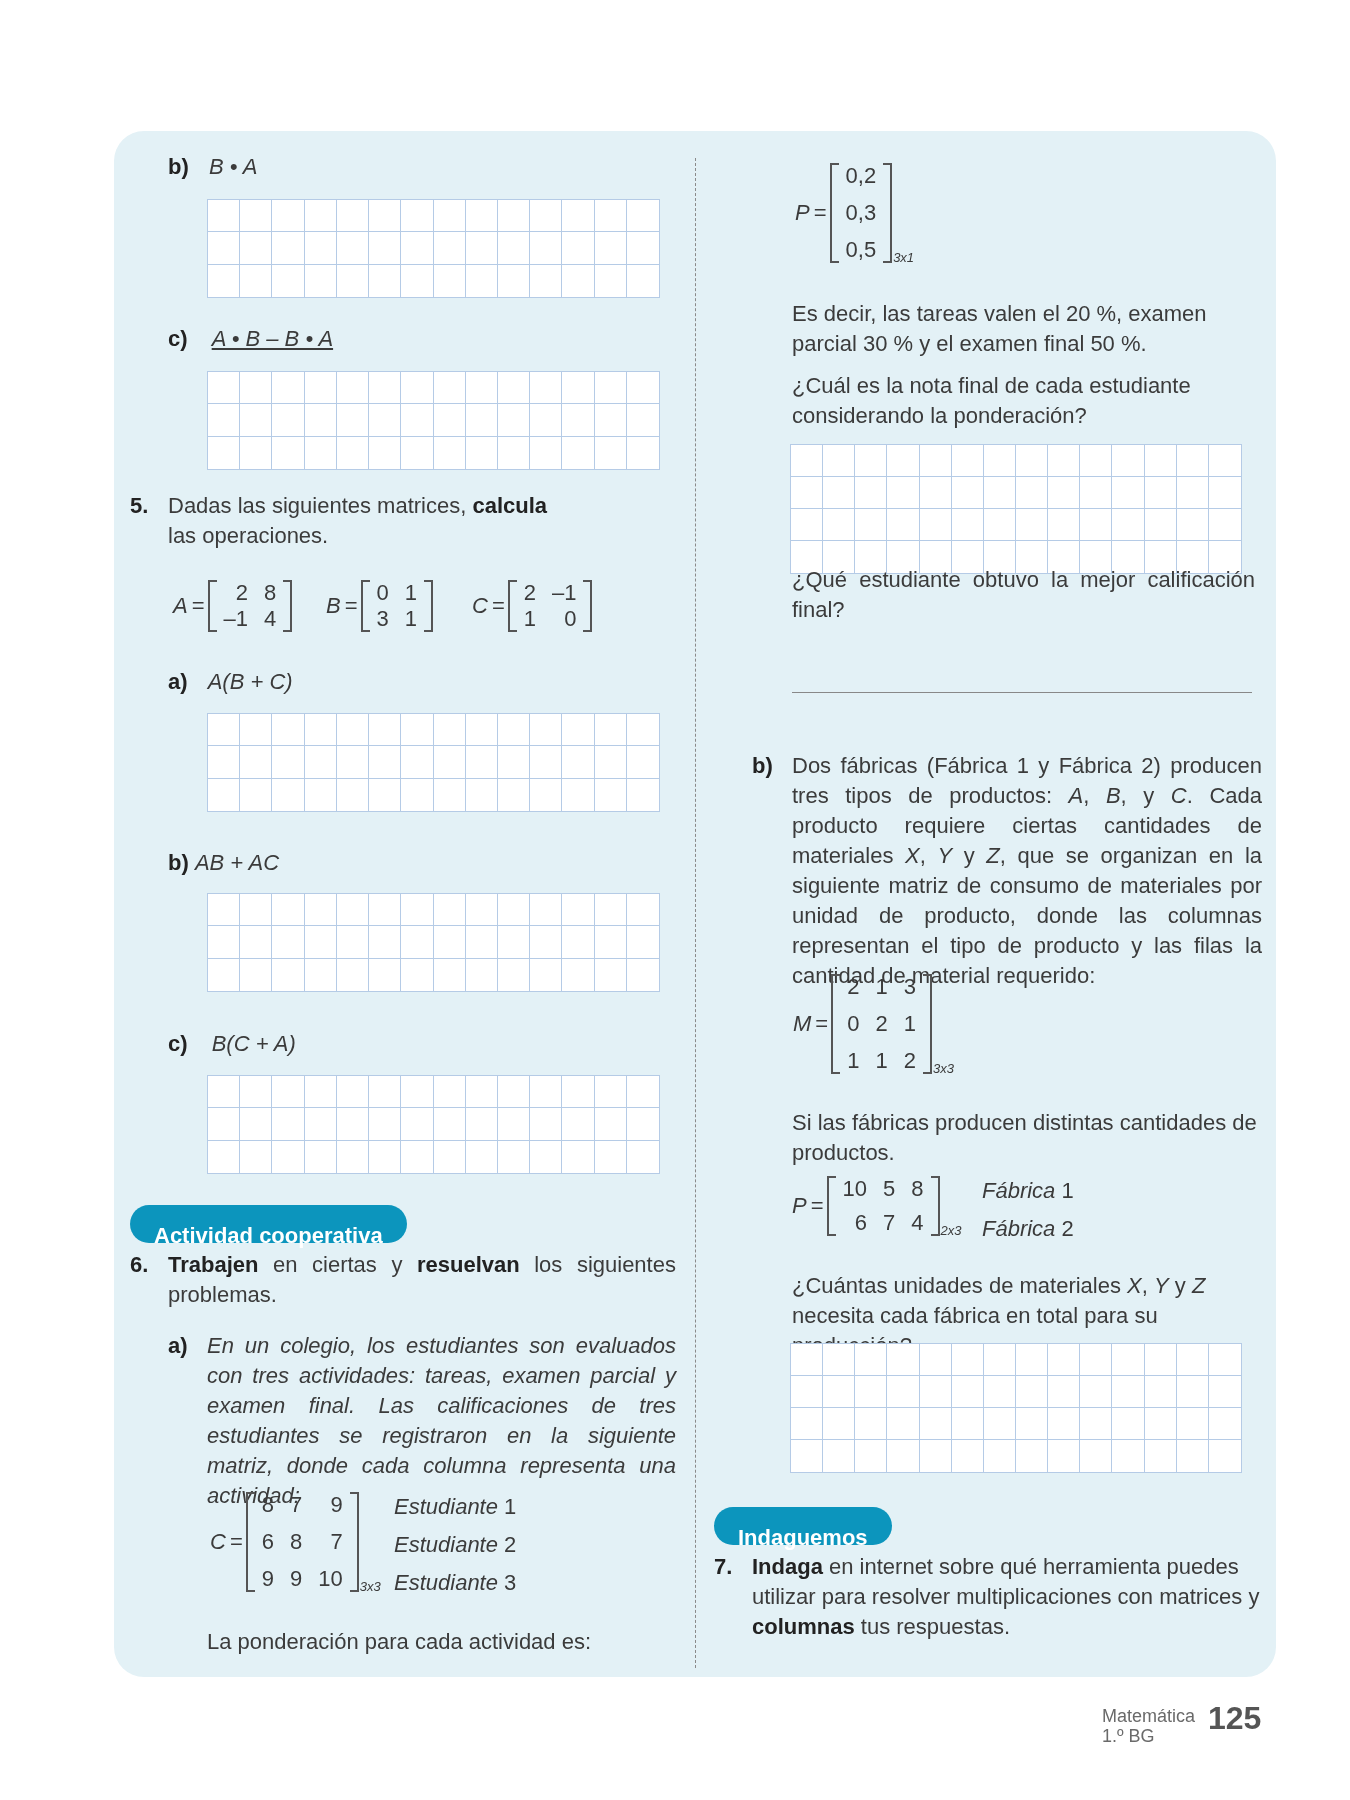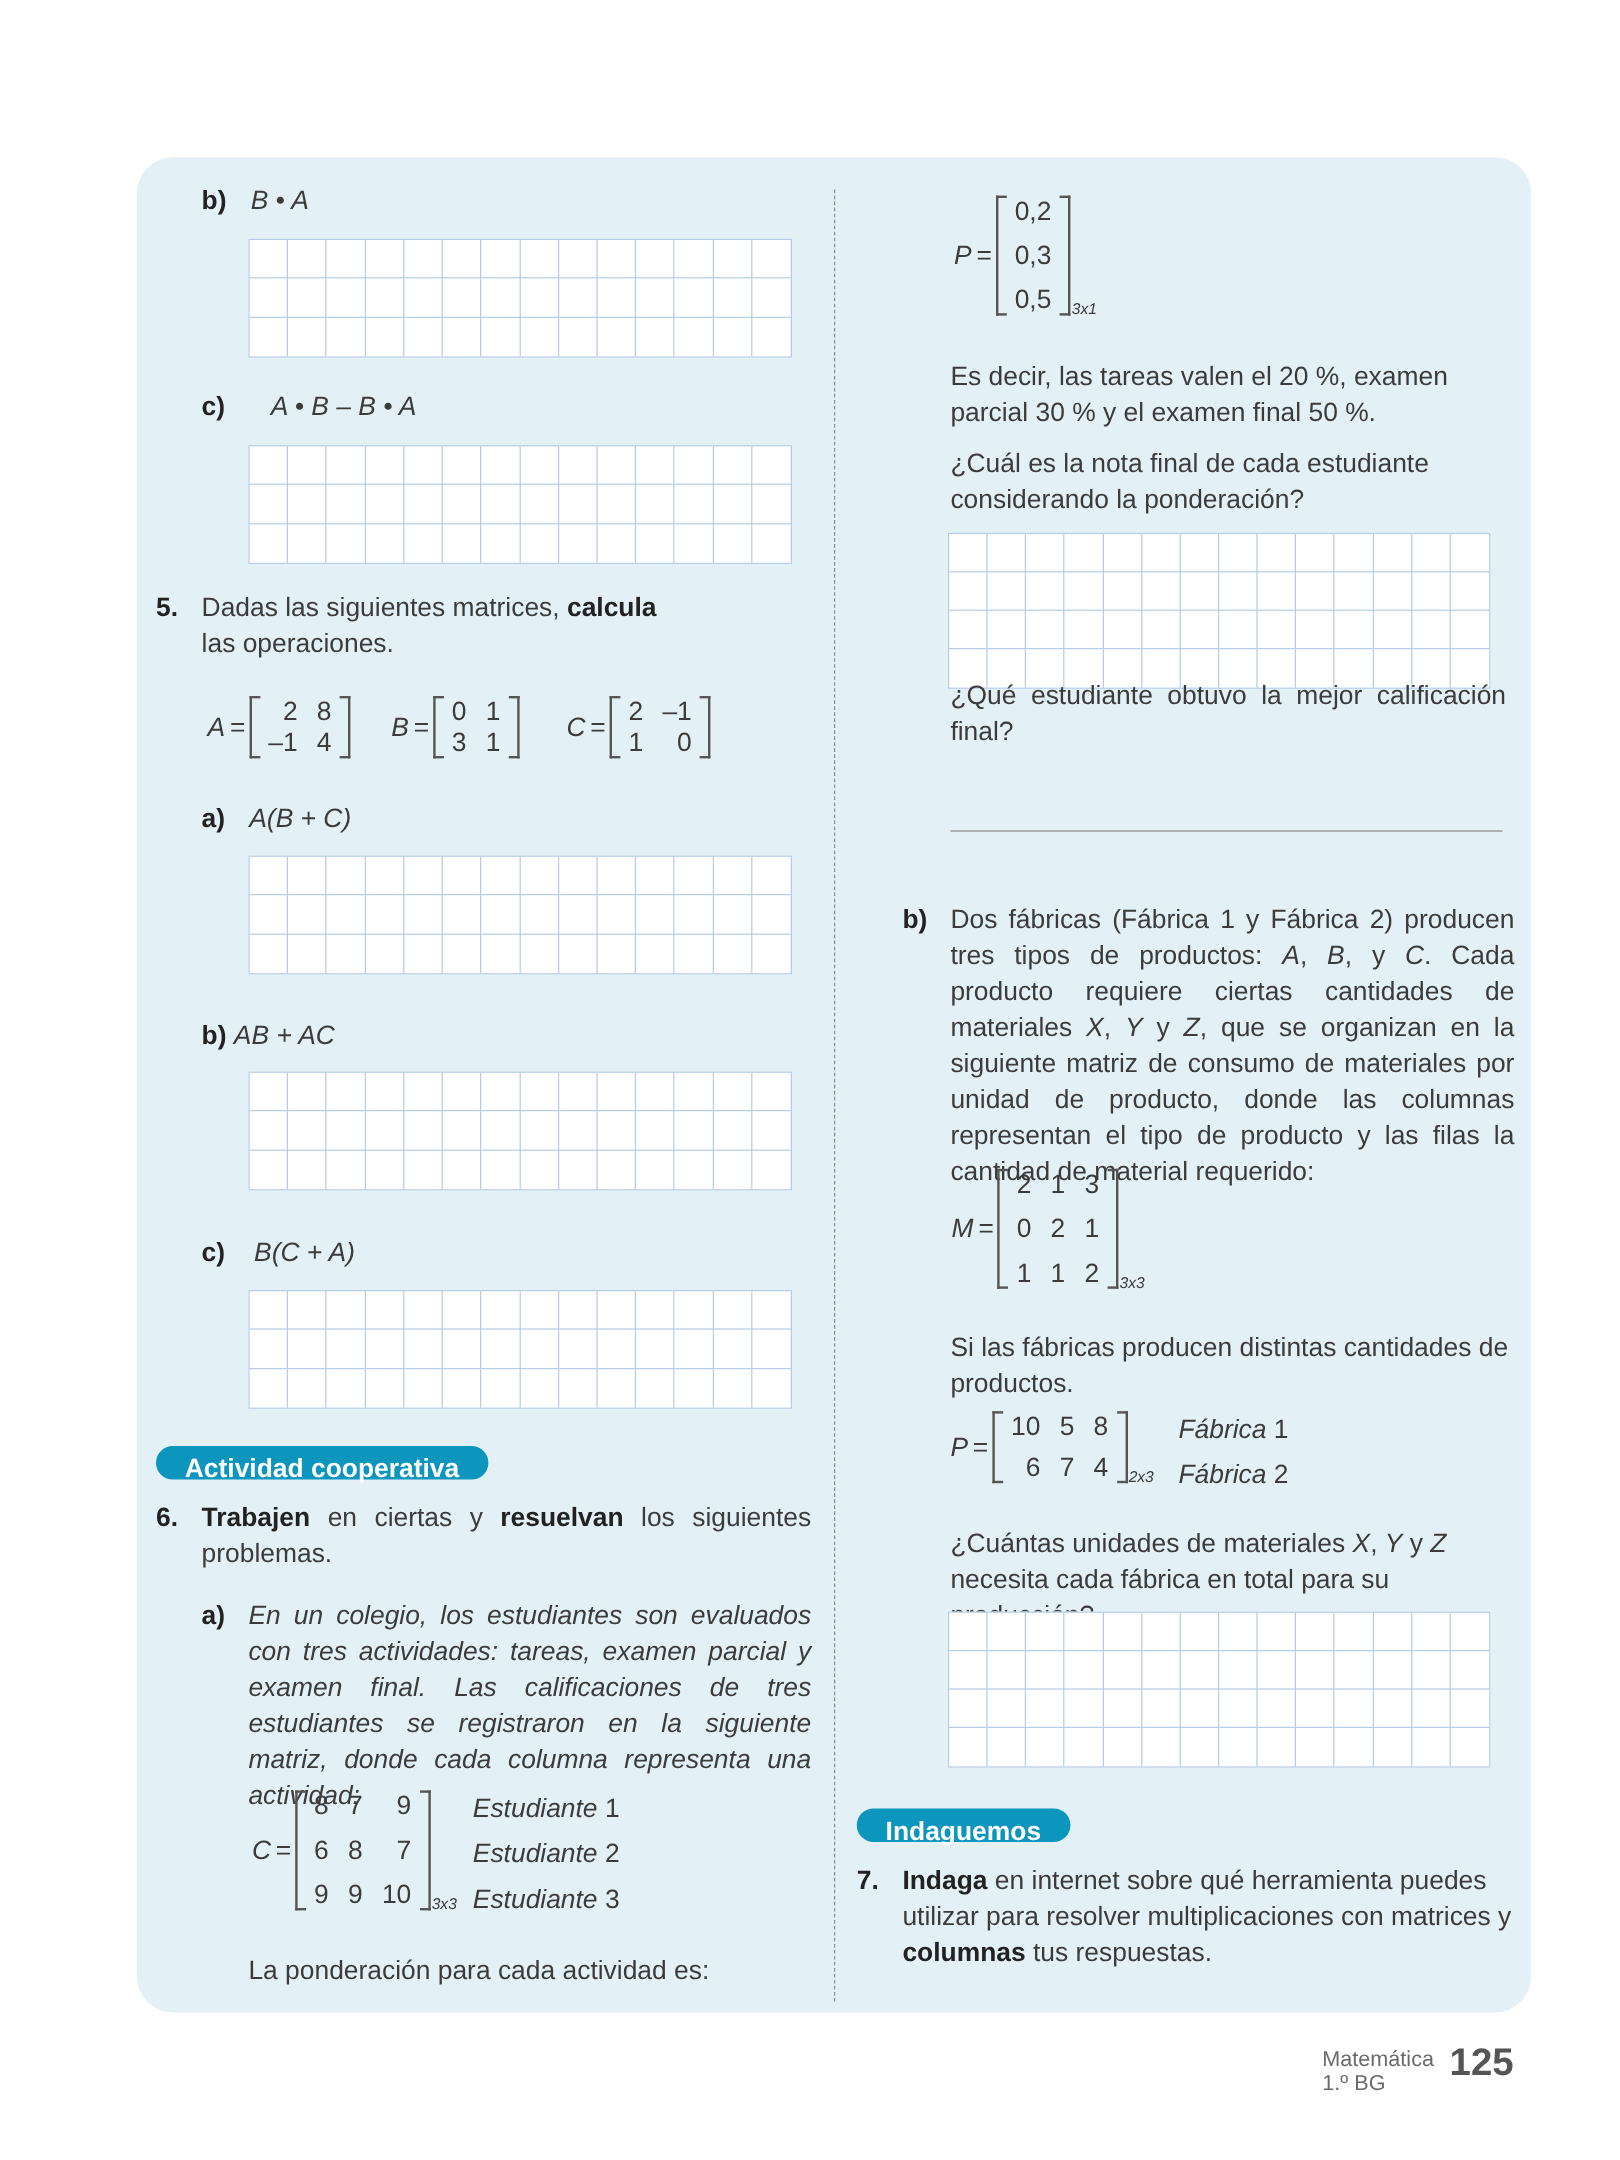--- a/index.html
+++ b/index.html
@@ -19,21 +19,21 @@
   .lbl { font-weight: bold; color: #222; }
   .it { font-style: italic; }
   .grid {
     position: absolute; background: #ffffff;
     border: 1.5px solid #b5cbe6;
     display: grid;
   }
   .grid .cell { border-right: 1.2px solid #b5cbe6; border-bottom: 1.2px solid #b5cbe6; }
   .badge {
     position: absolute; background: #0c95bd; color: #fff; font-weight: bold;
-    font-size: 22px; height: 28px; line-height: 38px; border-radius: 19px; padding: 0 24px;
+    font-size: 22px; height: 38px; line-height: 38px; border-radius: 19px; padding: 12px 24px;
   }
   .matrix { position: absolute; display: flex; align-items: center; font-size: 22px; color: #3b3b3b; }
   .matrix .name { font-style: italic; margin-right: 4px; }
   .matrix .eq { margin-right: 3px; }
   .bracket { position: relative; display: inline-grid; padding: 0 8px; }
   .bracket::before, .bracket::after {
     content: ""; position: absolute; top: 0; bottom: 0; width: 7px;
     border: 2px solid #555; 
   }
   .bracket::before { left: 0; border-right: none; }
@@ -96,21 +96,21 @@
     <div class="cell" style="border-bottom: none;"></div>
     <div class="cell" style="border-bottom: none;"></div>
     <div class="cell" style="border-bottom: none;"></div>
     <div class="cell" style="border-bottom: none;"></div>
     <div class="cell" style="border-bottom: none;"></div>
     <div class="cell" style="border-right: none; border-bottom: none;"></div>
   </div>
 
 <div class="abs txt" style="left:168px; top:324px;">
   <span class="lbl">c)</span>
-  <span class="it" style="margin-left:32px;">A • B – B • A</span>
+  <span class="it" style="margin-left:18px;text-decoration:underline;">A • B – B • A</span>
 </div>
 <div class="grid" style="left: 207px; top: 371px; width: 453px; height: 99px; grid-template-columns: repeat(14, 1fr); grid-template-rows: repeat(3, 1fr);">
     <div class="cell"></div>
     <div class="cell"></div>
     <div class="cell"></div>
     <div class="cell"></div>
     <div class="cell"></div>
     <div class="cell"></div>
     <div class="cell"></div>
     <div class="cell"></div>

